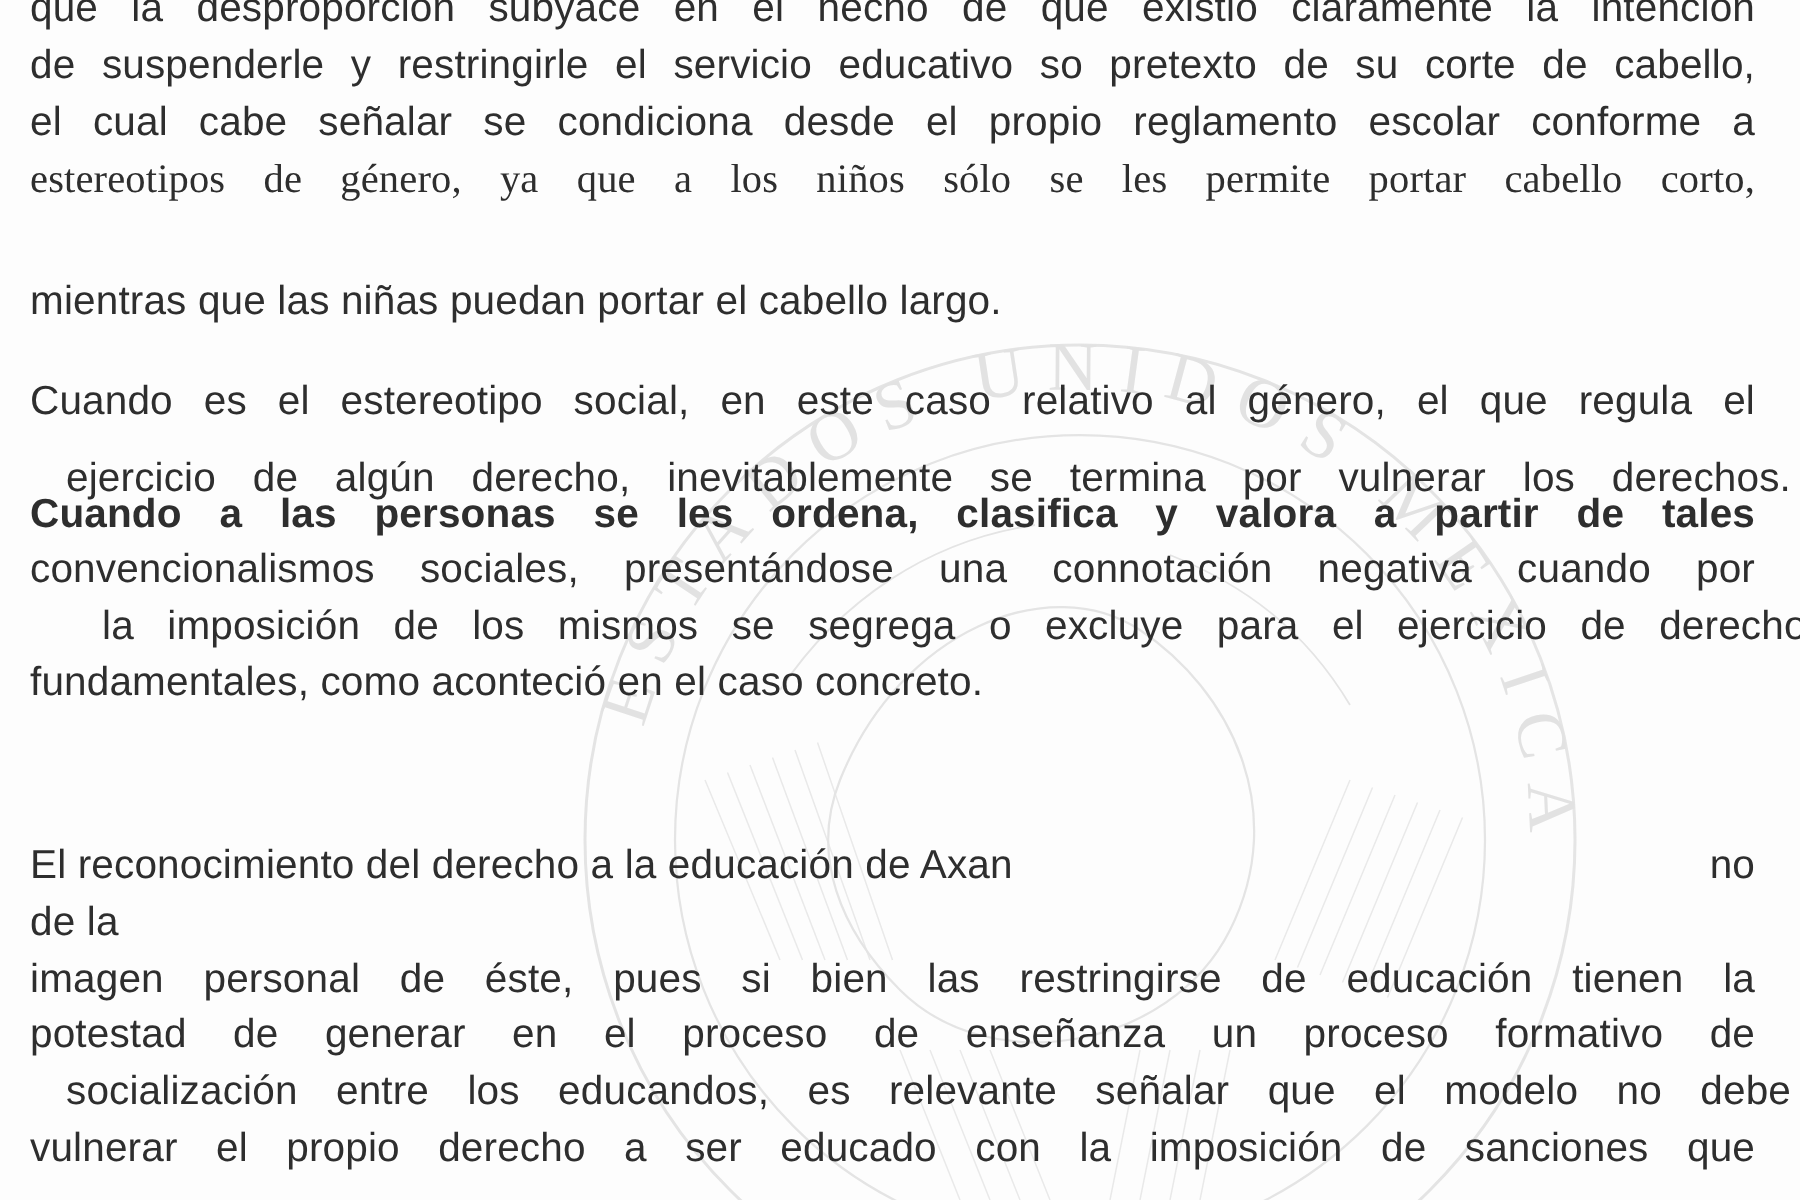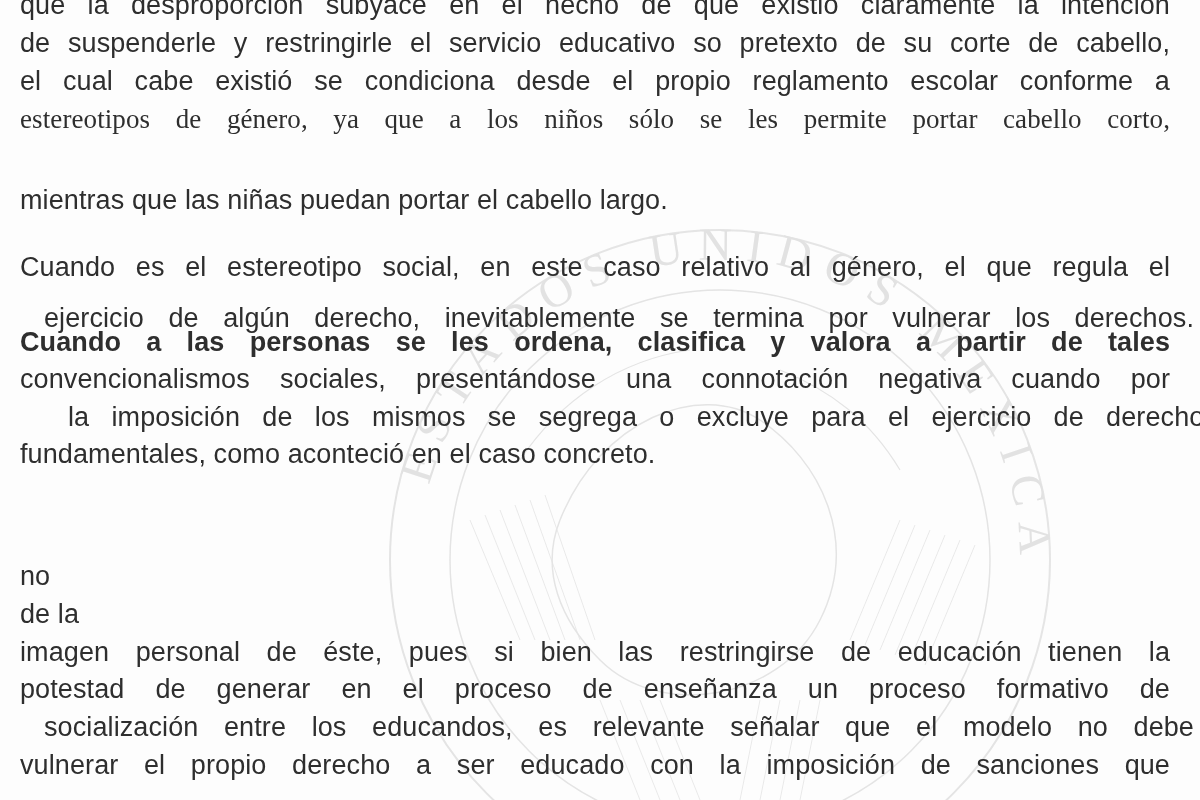--- a/index.html
+++ b/index.html
@@ -95,36 +95,37 @@
     </g>
     <path id="seal-arc" d="M420 560 A300 300 0 0 1 1020 560" fill="none" stroke="none"></path>
     <text font-family="Liberation Serif, serif" font-size="46" fill="#e2e2e2" letter-spacing="14">
       <textPath href="#seal-arc" startOffset="8%">ESTADOS UNIDOS MEXICANOS</textPath>
     </text>
   </svg>
 
   <div>
     <div class="line just" style="top:-14px;">que la desproporción subyace en el hecho de que existió claramente la intención</div>
     <div class="line just" style="top:24px;">de suspenderle y restringirle el servicio educativo so pretexto de su corte de cabello,</div>
-    <div class="line just" style="top:62px;">el cual cabe existió se condiciona desde el propio reglamento escolar conforme a</div>
+    <div class="line just" style="top:62px;">el cual cabe señalar se condiciona desde el propio reglamento escolar conforme a</div>
     <div class="line just" style="top:100px;font-family:Liberation Serif, serif;">estereotipos de género, ya que a los niños sólo se les permite portar cabello corto,</div>
     <div class="line left" style="top:138px;margin-top:43px;">mientras que las niñas puedan portar el cabello largo.</div>
   </div>
 
   <div>
     <div class="line just" style="top:248px;">Cuando es el estereotipo social, en este caso relativo al género, el que regula el</div>
     <div class="line just" style="top:299px;margin-left:24px;">ejercicio de algún derecho, inevitablemente se termina por vulnerar los derechos.</div>
     <div class="line just" style="top:323px;font-weight:bold;">Cuando a las personas se les ordena, clasifica y valora a partir de tales</div>
     <div class="line just" style="top:360px;">convencionalismos sociales, presentándose una connotación negativa cuando por</div>
     <div class="line just" style="top:398px;margin-left:48px;">la imposición de los mismos se segrega o excluye para el ejercicio de derechos</div>
     <div class="line left" style="top:435px;">fundamentales, como aconteció en el caso concreto.</div>
   </div>
 
   <div>
     <div class="line split" style="top:557px;">
+      <span>El reconocimiento del derecho a la educación de Axan</span>
       <span>no</span>
     </div>
     <div class="line split" style="top:595px;">
       <span>de la</span>
     </div>
     <div class="line just" style="top:633px;">imagen personal de éste, pues si bien las restringirse de educación tienen la</div>
     <div class="line just" style="top:670px;">potestad de generar en el proceso de enseñanza un proceso formativo de</div>
     <div class="line just" style="top:708px;margin-left:24px;">socialización entre los educandos, es relevante señalar que el modelo no debe</div>
     <div class="line just" style="top:746px;">vulnerar el propio derecho a ser educado con la imposición de sanciones que</div>
   </div>

